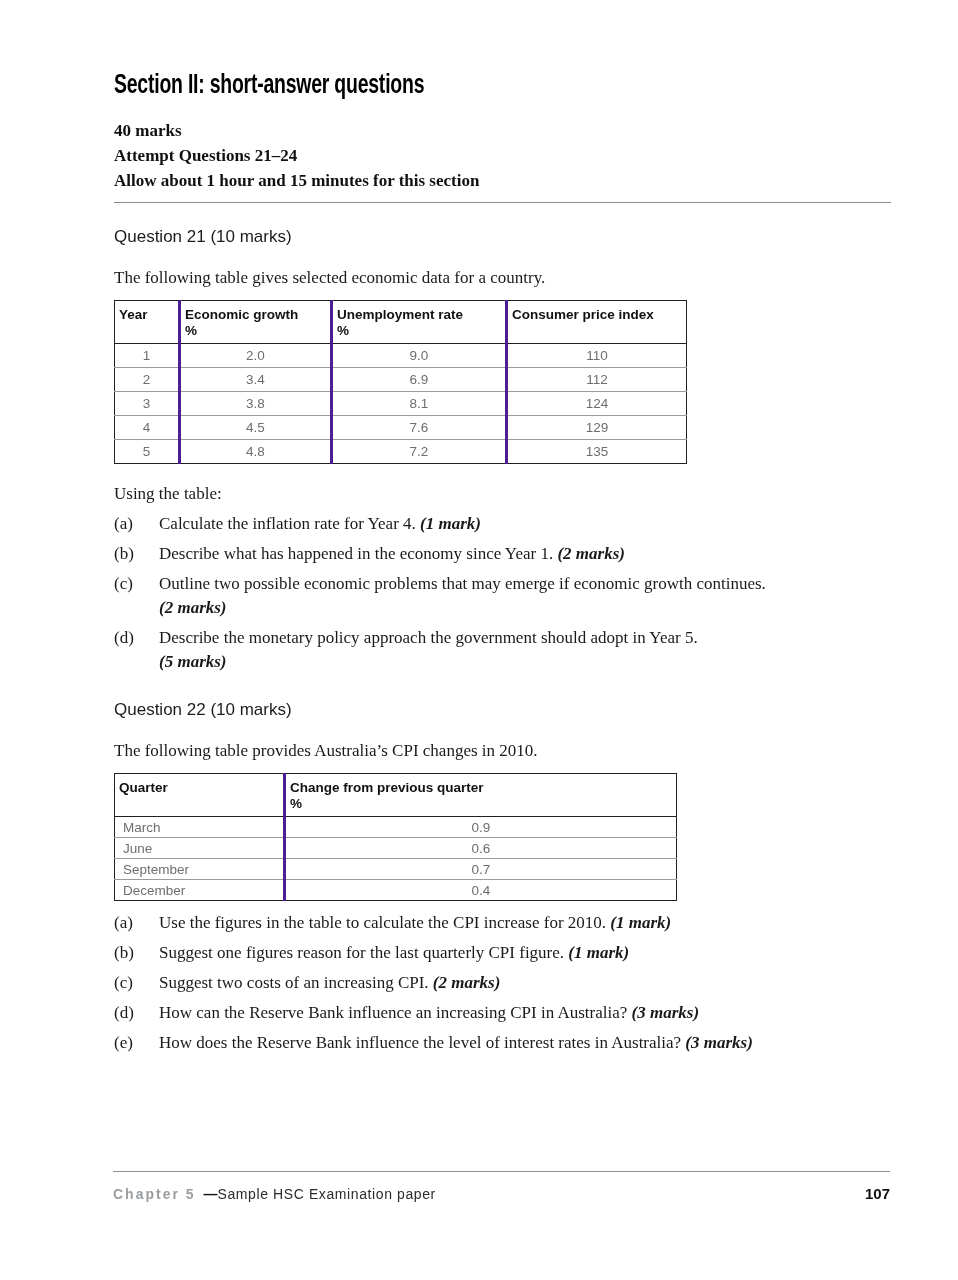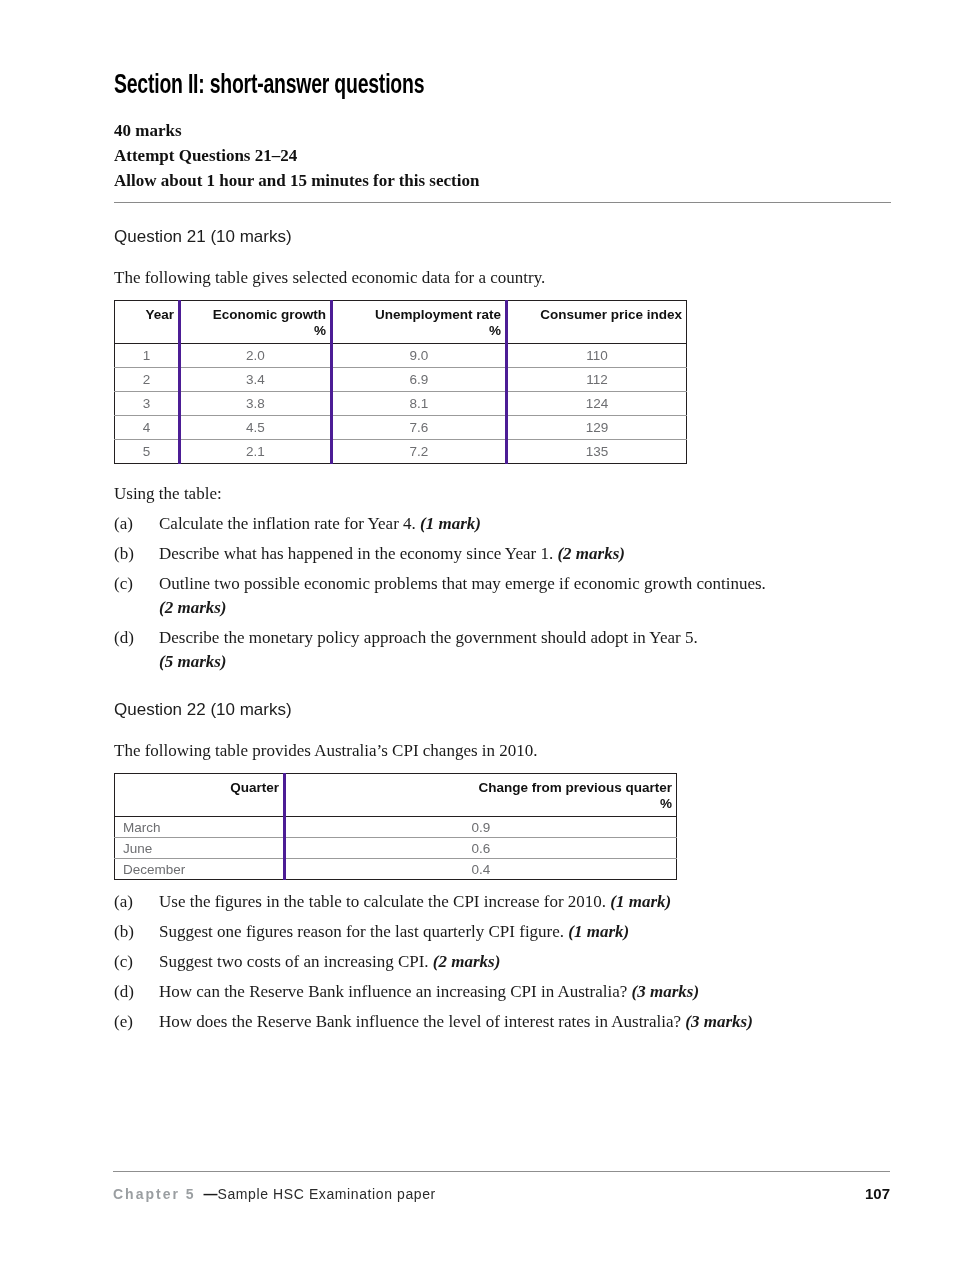--- a/index.html
+++ b/index.html
@@ -27,21 +27,21 @@
     font-weight:400; font-size:17px; color:#1c1c1c; margin-top:24px;
   }
   .q22 .q-heading { margin-top:26px; }
 
   .intro { font-size:17px; margin-top:21px; color:#1a1a1a; }
 
   table { border-collapse:collapse; margin-top:12px; table-layout:fixed; }
   table { border:1.5px solid #231f20; }
   th {
     font-family:"Liberation Sans", sans-serif; font-size:13.5px; font-weight:700;
-    color:#111; text-align:right; vertical-align:top;
+    color:#111; text-align:left; vertical-align:top;
     padding:6px 4px 4px; white-space:pre-line; line-height:16px;
     border-bottom:1px solid #231f20;
   }
   td {
     font-family:"Liberation Sans", sans-serif; font-size:13.5px; color:#6d6e71;
     text-align:center; padding:3px 4px;
   }
   th + th, td + td { border-left:3px solid #4c1d95; }
   tbody tr + tr td { border-top:1px solid #9b9b9b; }
 
@@ -136,21 +136,21 @@
           <td>124</td>
         </tr>
         <tr>
           <td>4</td>
           <td>4.5</td>
           <td>7.6</td>
           <td>129</td>
         </tr>
         <tr>
           <td>5</td>
-          <td>2.1</td>
+          <td>4.8</td>
           <td>7.2</td>
           <td>135</td>
         </tr>
       </tbody>
     </table>
 
     <p class="using">Using the table:</p>
 
     <div class="parts">
       <div class="part">
@@ -189,20 +189,24 @@
         </tr>
       </thead>
       <tbody>
         <tr>
           <td class="left">March</td>
           <td>0.9</td>
         </tr>
         <tr>
           <td class="left">June</td>
           <td>0.6</td>
+        </tr>
+        <tr>
+          <td class="left">September</td>
+          <td>0.7</td>
         </tr>
         <tr>
           <td class="left">December</td>
           <td>0.4</td>
         </tr>
       </tbody>
     </table>
 
     <div class="parts">
       <div class="part">

